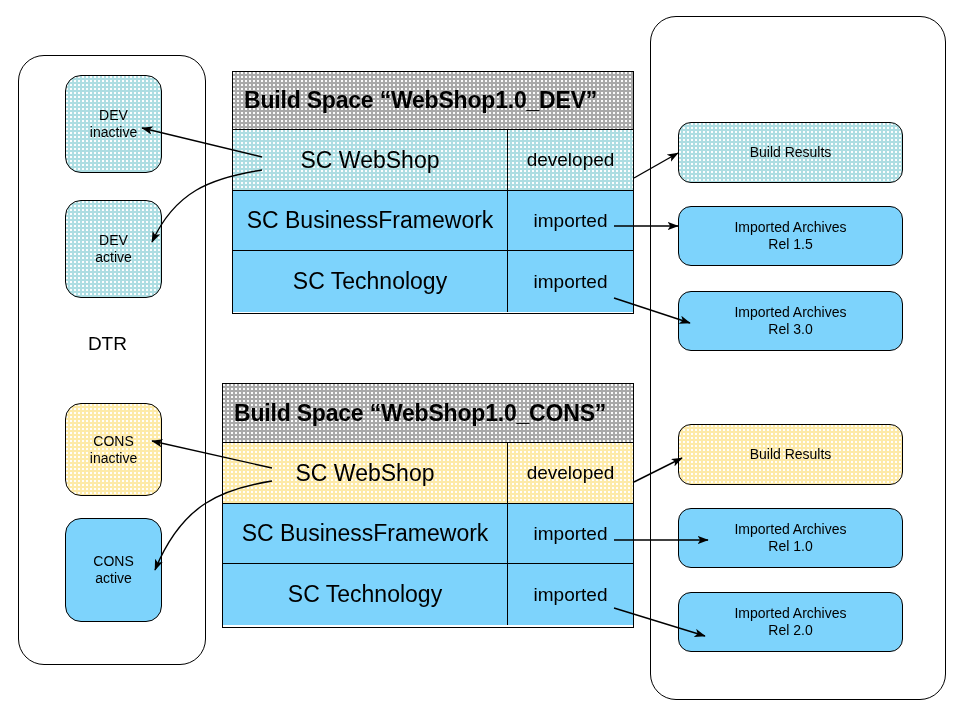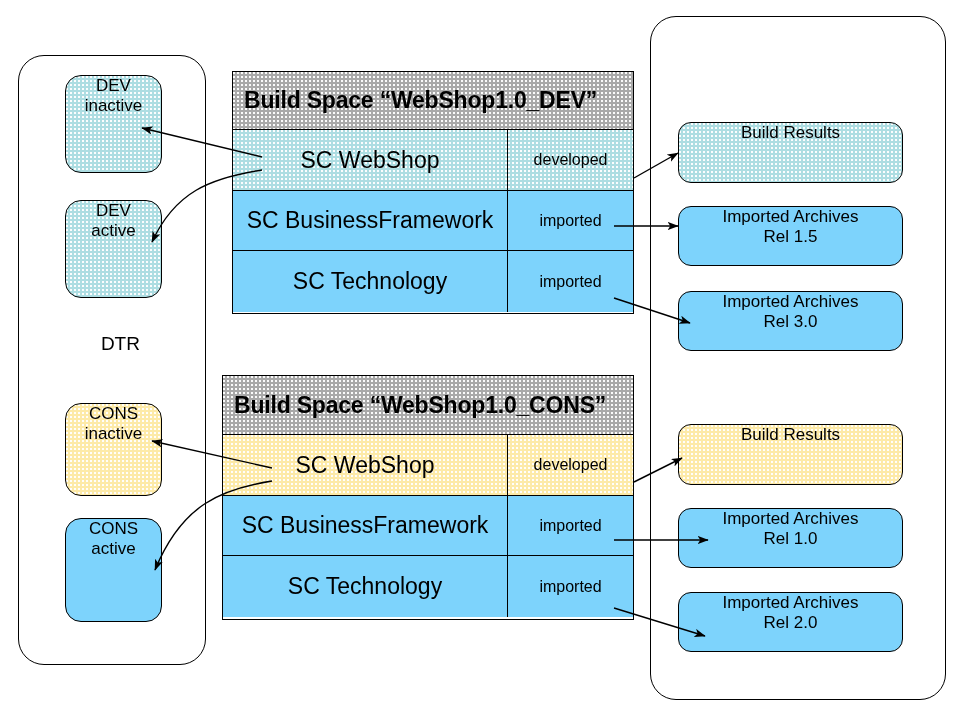--- a/index.html
+++ b/index.html
@@ -58,24 +58,24 @@
     letter-spacing: -0.1px;
   }
 
   
   .rbox {
     position: absolute;
     border: 1.3px solid #000000;
     border-radius: 13px;
     box-sizing: border-box;
     display: flex;
-    align-items: flex-start;
+    align-items: center;
     justify-content: center;
     text-align: center;
-    font-size: 17px;
+    font-size: 14px;
     color: #000000;
     line-height: 1.18;
     white-space: pre-line;
   }
   .rbox.big-radius { border-radius: 16px; }
 
   
   .bstable {
     position: absolute;
     box-sizing: border-box;
@@ -105,21 +105,21 @@
     align-items: center;
     justify-content: center;
     font-size: 23px;
     color: #000000;
   }
   .cell-state {
     box-sizing: border-box;
     display: flex;
     align-items: center;
     justify-content: center;
-    font-size: 16px;
+    font-size: 19px;
     color: #000000;
     border-left: 1.3px solid #000000;
   }
 
   
   #arrows {
     position: absolute;
     left: 0;
     top: 0;
     width: 960px;
@@ -137,21 +137,21 @@
   <div class="rbox fill-blue big-radius" style="left:65px; top:75px; width:97px; height:98px;">
     <span>DEV
 inactive</span>
   </div>
 
   <div class="rbox fill-blue big-radius" style="left:65px; top:200px; width:97px; height:98px;">
     <span>DEV
 active</span>
   </div>
 
-  <div class="pool-title" style="left:101px; top:332px; width:120px; text-align:left;">DTR</div>
+  <div class="pool-title" style="left:88px; top:332px; width:120px; text-align:left;">DTR</div>
 
   <div class="rbox fill-yellow big-radius" style="left:65px; top:403px; width:97px; height:93px;">
     <span>CONS
 inactive</span>
   </div>
 
   <div class="rbox fill-white big-radius" style="left:65px; top:518px; width:97px; height:104px;">
     <span>CONS
 active</span>
   </div>
@@ -167,21 +167,21 @@
     <div class="bsrow" style="height:60px;">
       <div class="cell-name fill-white" style="width:274px;">SC BusinessFramework</div>
       <div class="cell-state fill-white" style="width:126px;">imported</div>
     </div>
     <div class="bsrow" style="height:62px;">
       <div class="cell-name fill-white" style="width:274px;">SC Technology</div>
       <div class="cell-state fill-white" style="width:126px;">imported</div>
     </div>
   </div>
 
-  <div class="bstable" style="left:222px; top:375px; width:412px; height:245px;">
+  <div class="bstable" style="left:222px; top:383px; width:412px; height:245px;">
     <div class="bsrow bs-header fill-gray" style="height:58px;">
       <span>Build Space “WebShop1.0_CONS”</span>
     </div>
     <div class="bsrow" style="height:61px;">
       <div class="cell-name fill-yellow" style="width:284px;">SC WebShop</div>
       <div class="cell-state fill-yellow" style="width:126px;">developed</div>
     </div>
     <div class="bsrow" style="height:60px;">
       <div class="cell-name fill-white" style="width:284px;">SC BusinessFramework</div>
       <div class="cell-state fill-white" style="width:126px;">imported</div>

